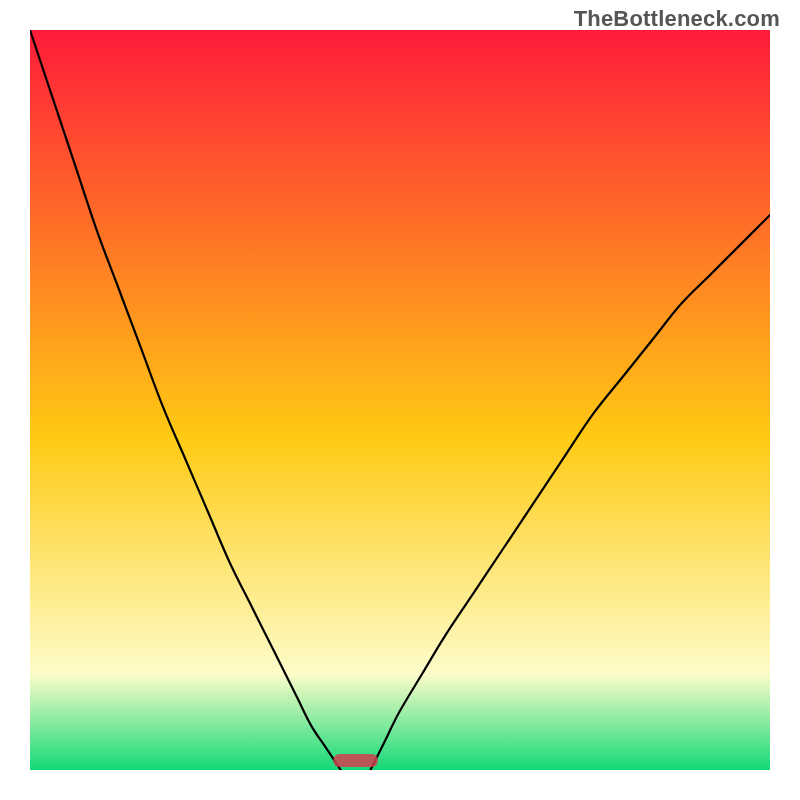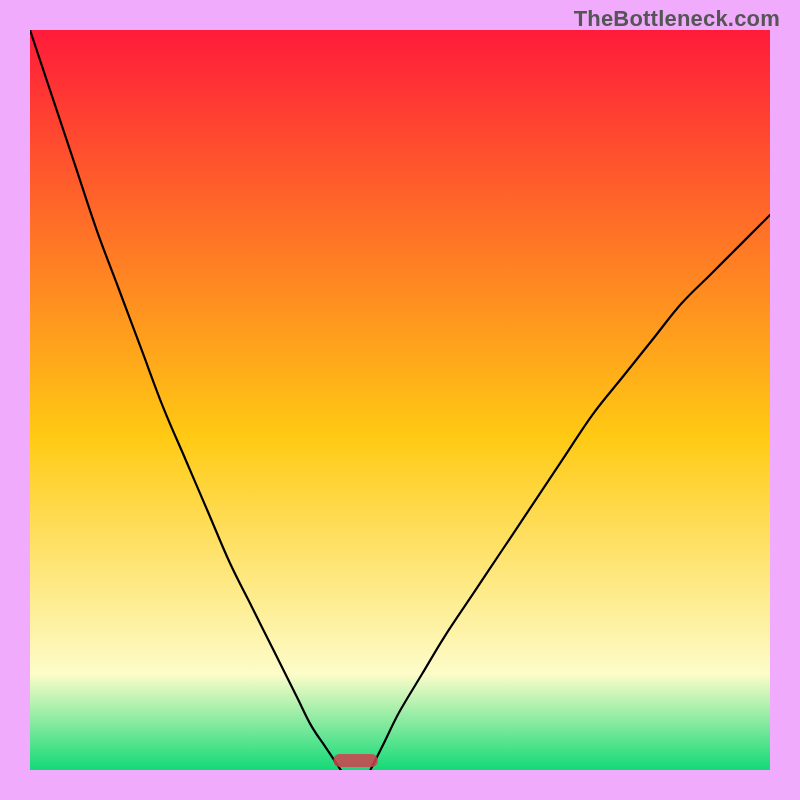--- a/index.html
+++ b/index.html
@@ -1,21 +1,21 @@
 <!DOCTYPE html>
 <html><head>
 <meta charset="utf-8">
 <style>
   * { margin: 0; padding: 0; box-sizing: border-box; }
   html, body { width: 800px; height: 800px; overflow: hidden; background: #000; }
   .frame {
     position: relative;
     width: 800px;
     height: 800px;
-    background: #f0abfc;
+    background: #ffffff;
   }
   .watermark {
     position: absolute;
     top: 6px;
     right: 20px;
     font-family: Arial, Helvetica, sans-serif;
     font-size: 22px;
     font-weight: 600;
     color: #555;
     letter-spacing: 0.2px;

